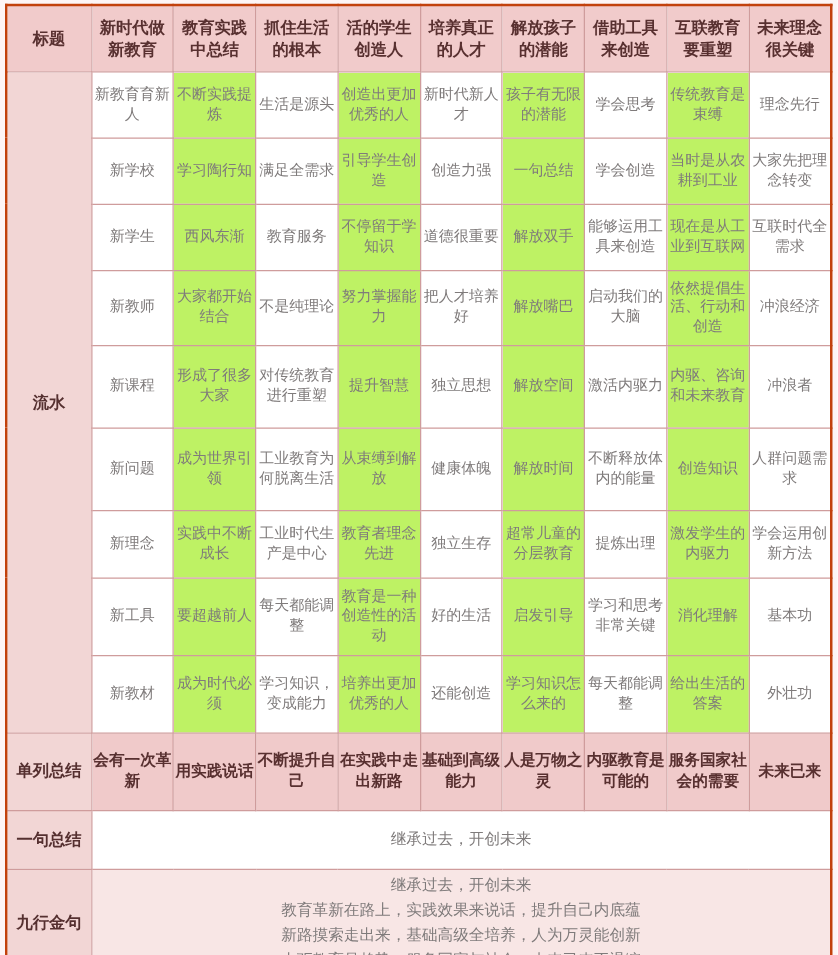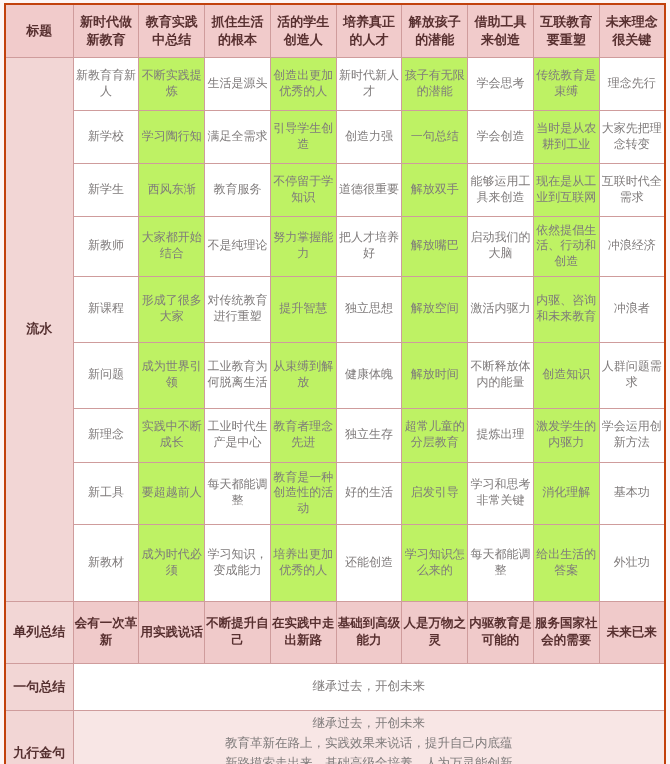--- a/index.html
+++ b/index.html
@@ -68,21 +68,21 @@
   
   thead tr{height:53px;}
   tbody tr:nth-child(1){height:53px;}
   tbody tr:nth-child(2){height:53px;}
   tbody tr:nth-child(3){height:53px;}
   tbody tr:nth-child(4){height:60px;}
   tbody tr:nth-child(5){height:66px;}
   tbody tr:nth-child(6){height:66px;}
   tbody tr:nth-child(7){height:54px;padding-left:44px;}
   tbody tr:nth-child(8){height:62px;}
-  tbody tr:nth-child(9){height:77px;padding-left:29px;}
+  tbody tr:nth-child(9){height:62px;padding-left:29px;}
   tbody tr:nth-child(10){height:62px;padding-left:48px;}
   tbody tr:nth-child(11){height:47px;}
   tbody tr:nth-child(12){height:83px;}
 </style>
 </head>
 <body>
 
 <table>
   <colgroup>
       <col class="c-label">

